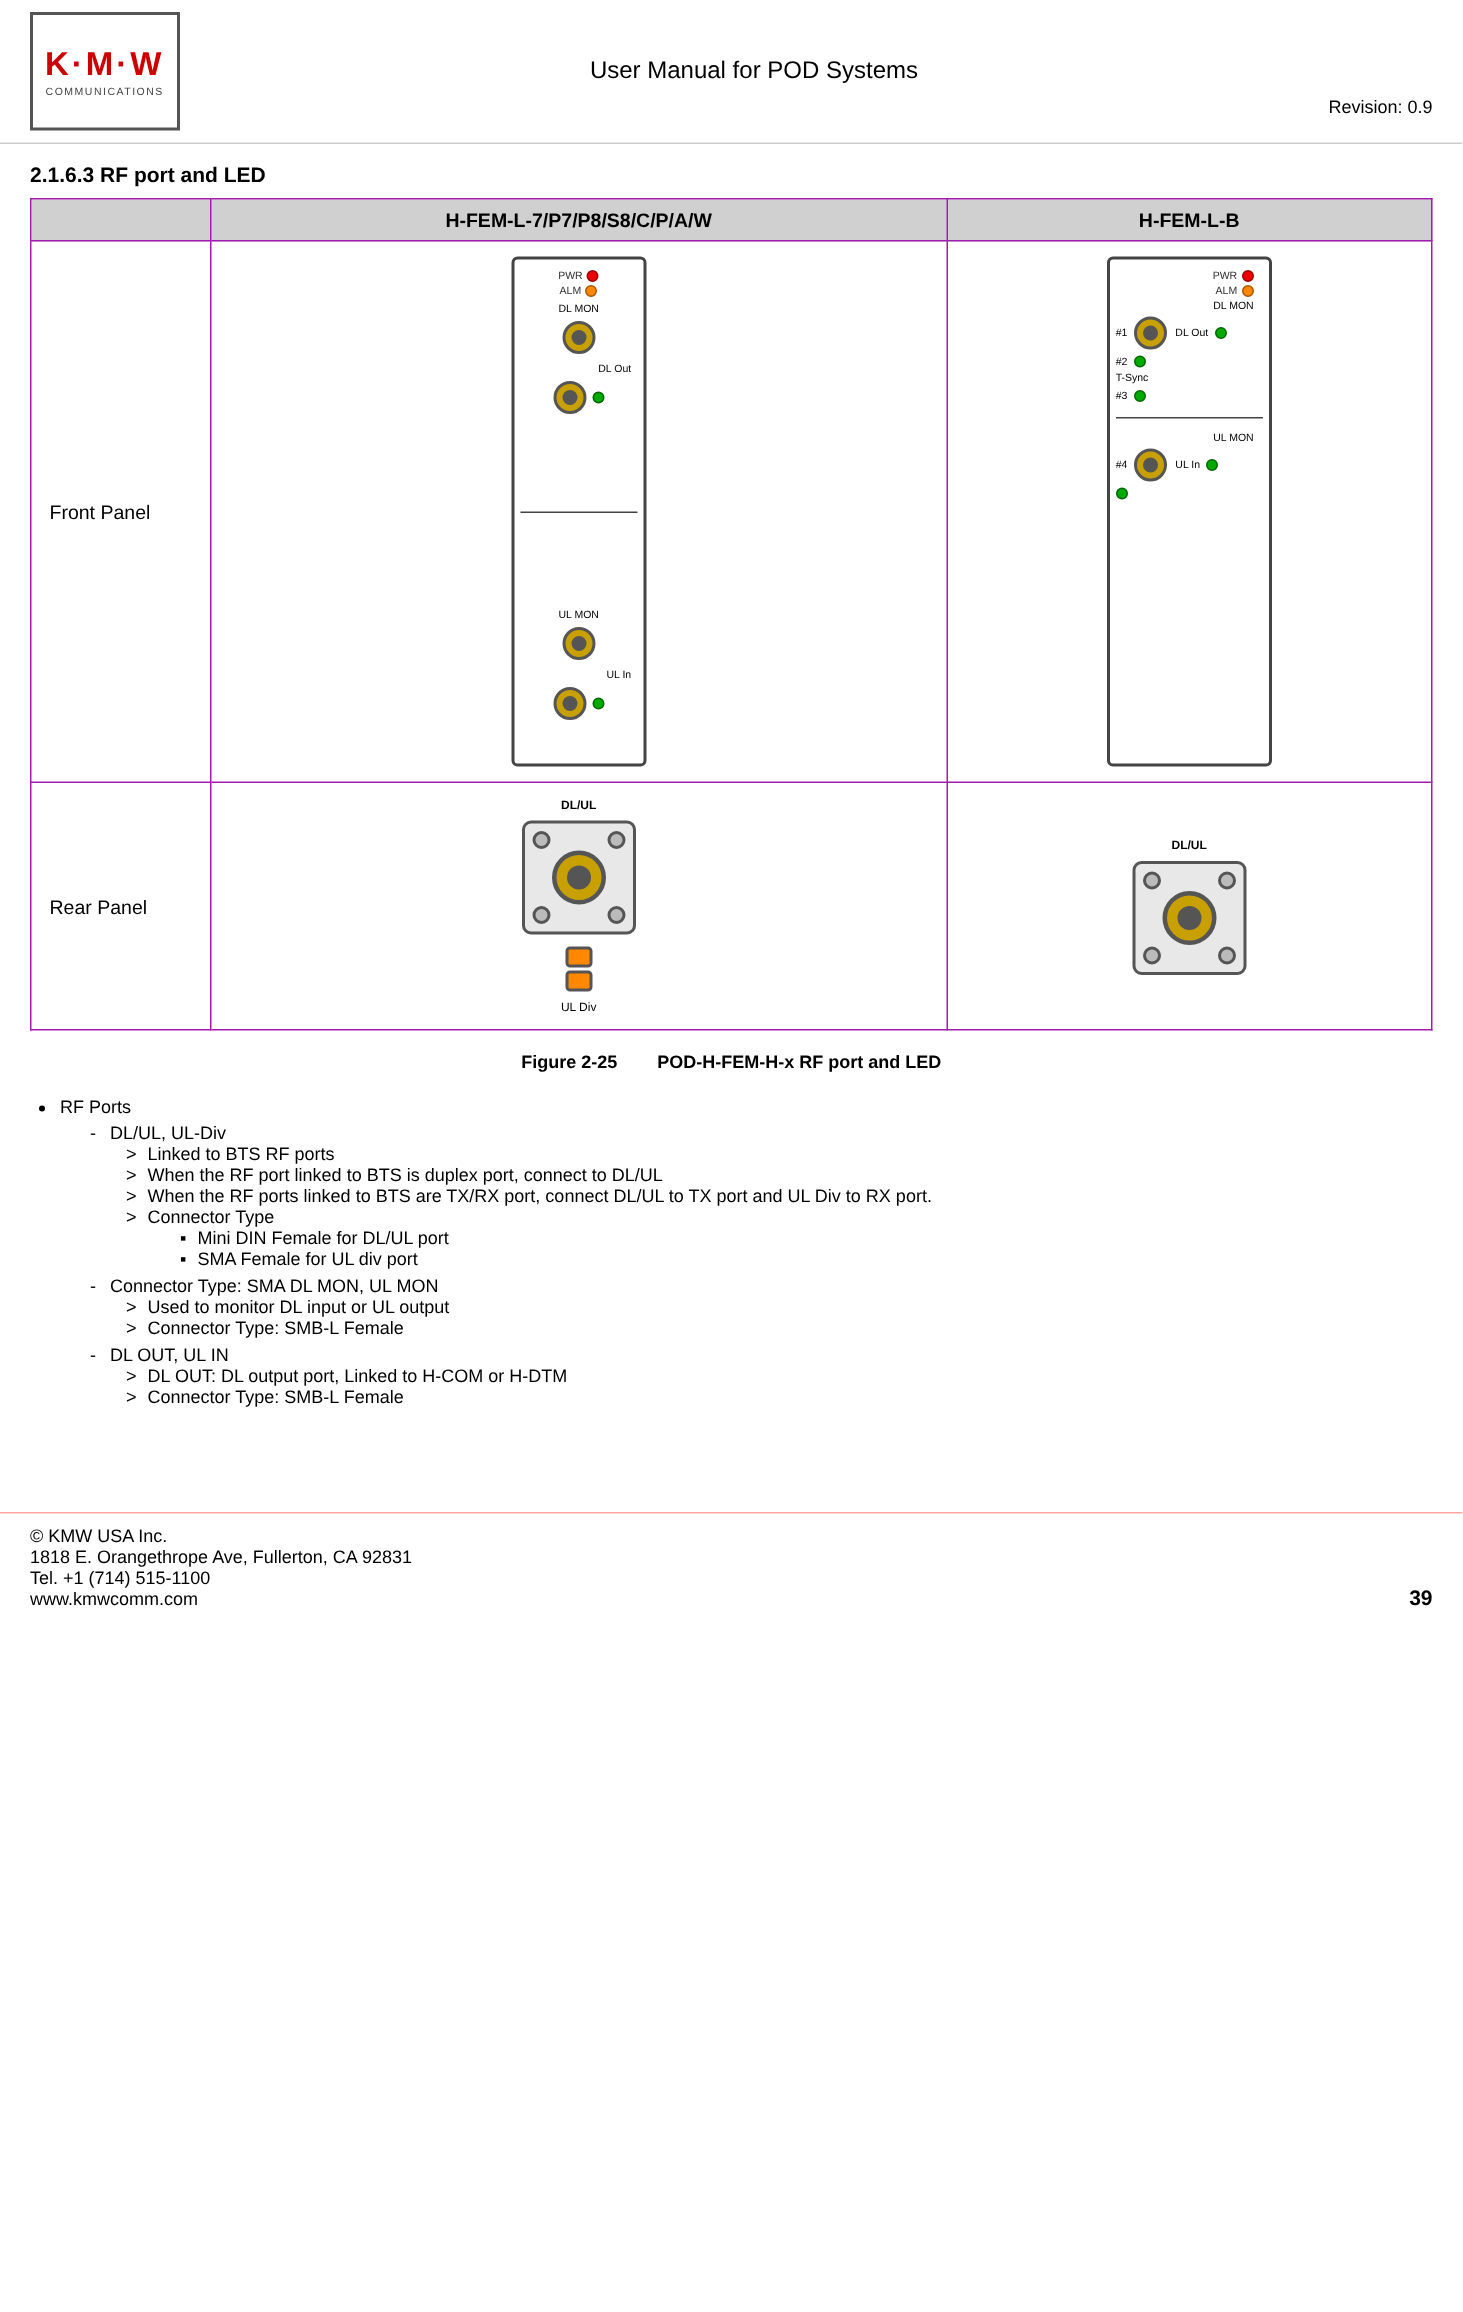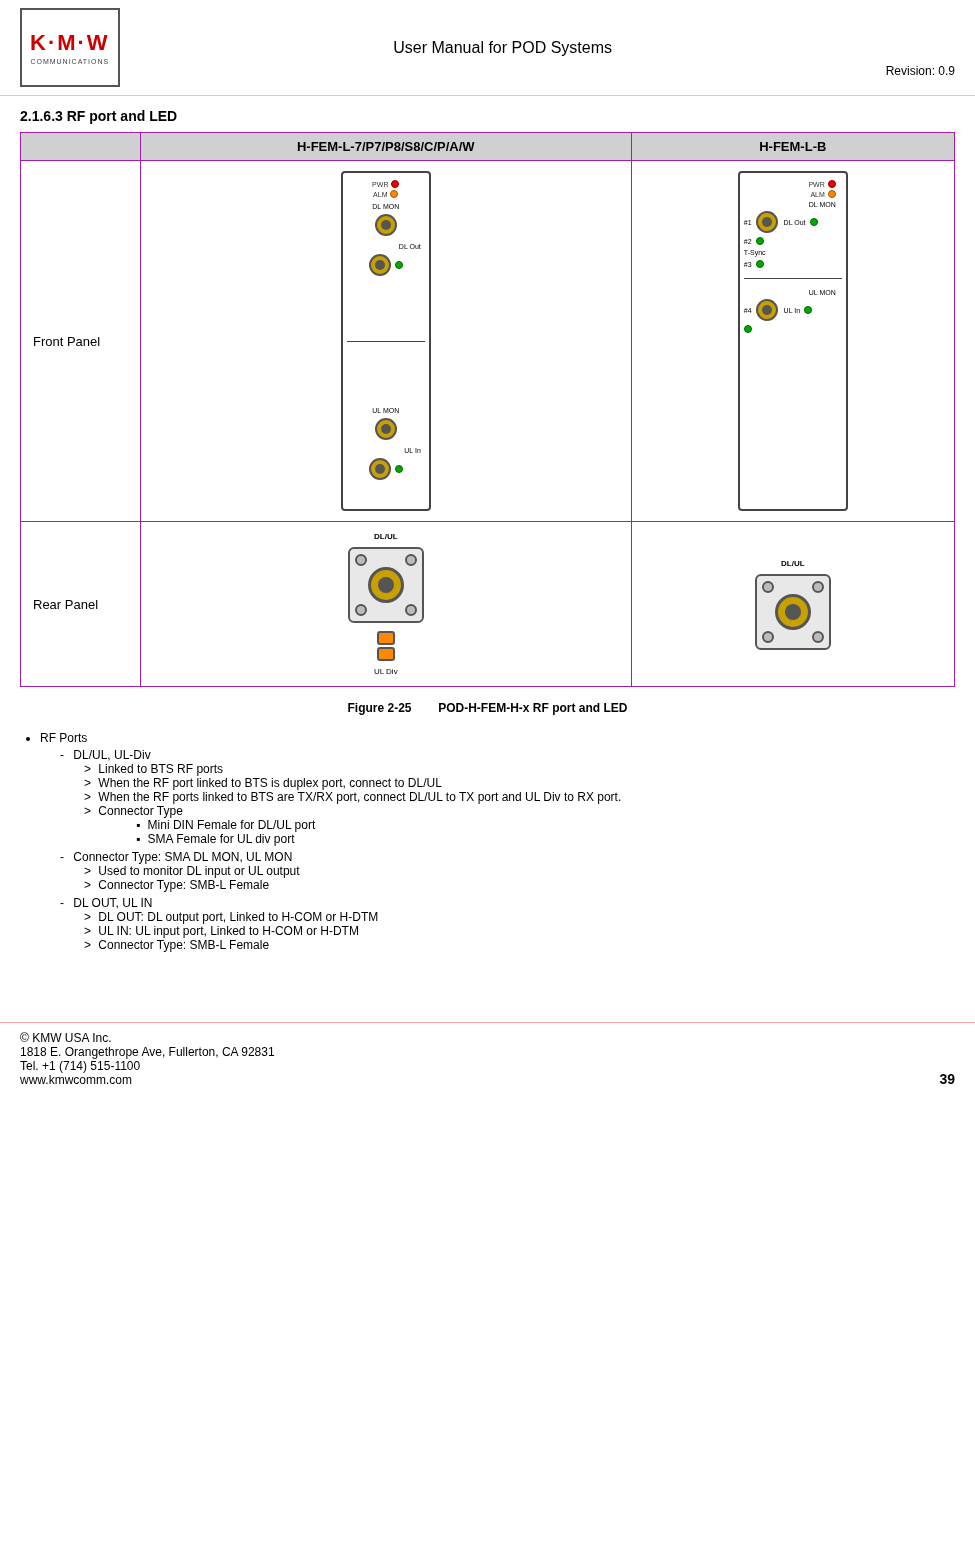--- a/index.html
+++ b/index.html
@@ -466,21 +466,21 @@
           <span>When the RF port linked to BTS is duplex port, connect to DL/UL</span>
         </div>
         <div>
           <span style="margin-right:4px;">&gt;</span>
           <span>When the RF ports linked to BTS are TX/RX port, connect DL/UL to TX port and UL Div to RX port.</span>
         </div>
         <div>
           <span style="margin-right:4px;">&gt;</span>
           <span>Connector Type</span>
         </div>
-        <div style="margin-left:52px;">
+        <div style="margin-left:36px;">
           <div>
             <span style="margin-right:4px;">▪</span>
             <span>Mini DIN Female for DL/UL port</span>
           </div>
           <div>
             <span style="margin-right:4px;">▪</span>
             <span>SMA Female for UL div port</span>
           </div>
         </div>
       </div>
@@ -501,24 +501,20 @@
       </div>
     </div>
 
     <div style="margin-bottom:4px;">
       <span style="display:inline-block; width:10px;">-</span>
       <span>DL OUT, UL IN</span>
       <div style="margin-left:24px;">
         <div>
           <span style="margin-right:4px;">&gt;</span>
           <span>DL OUT: DL output port, Linked to H-COM or H-DTM</span>
-        </div>
-        <div>
-          <span style="margin-right:4px;">&gt;</span>
-          <span>UL IN: UL input port, Linked to H-COM or H-DTM</span>
         </div>
         <div>
           <span style="margin-right:4px;">&gt;</span>
           <span>Connector Type: SMB-L Female</span>
         </div>
       </div>
     </div>
   </div>
 </div>
 

